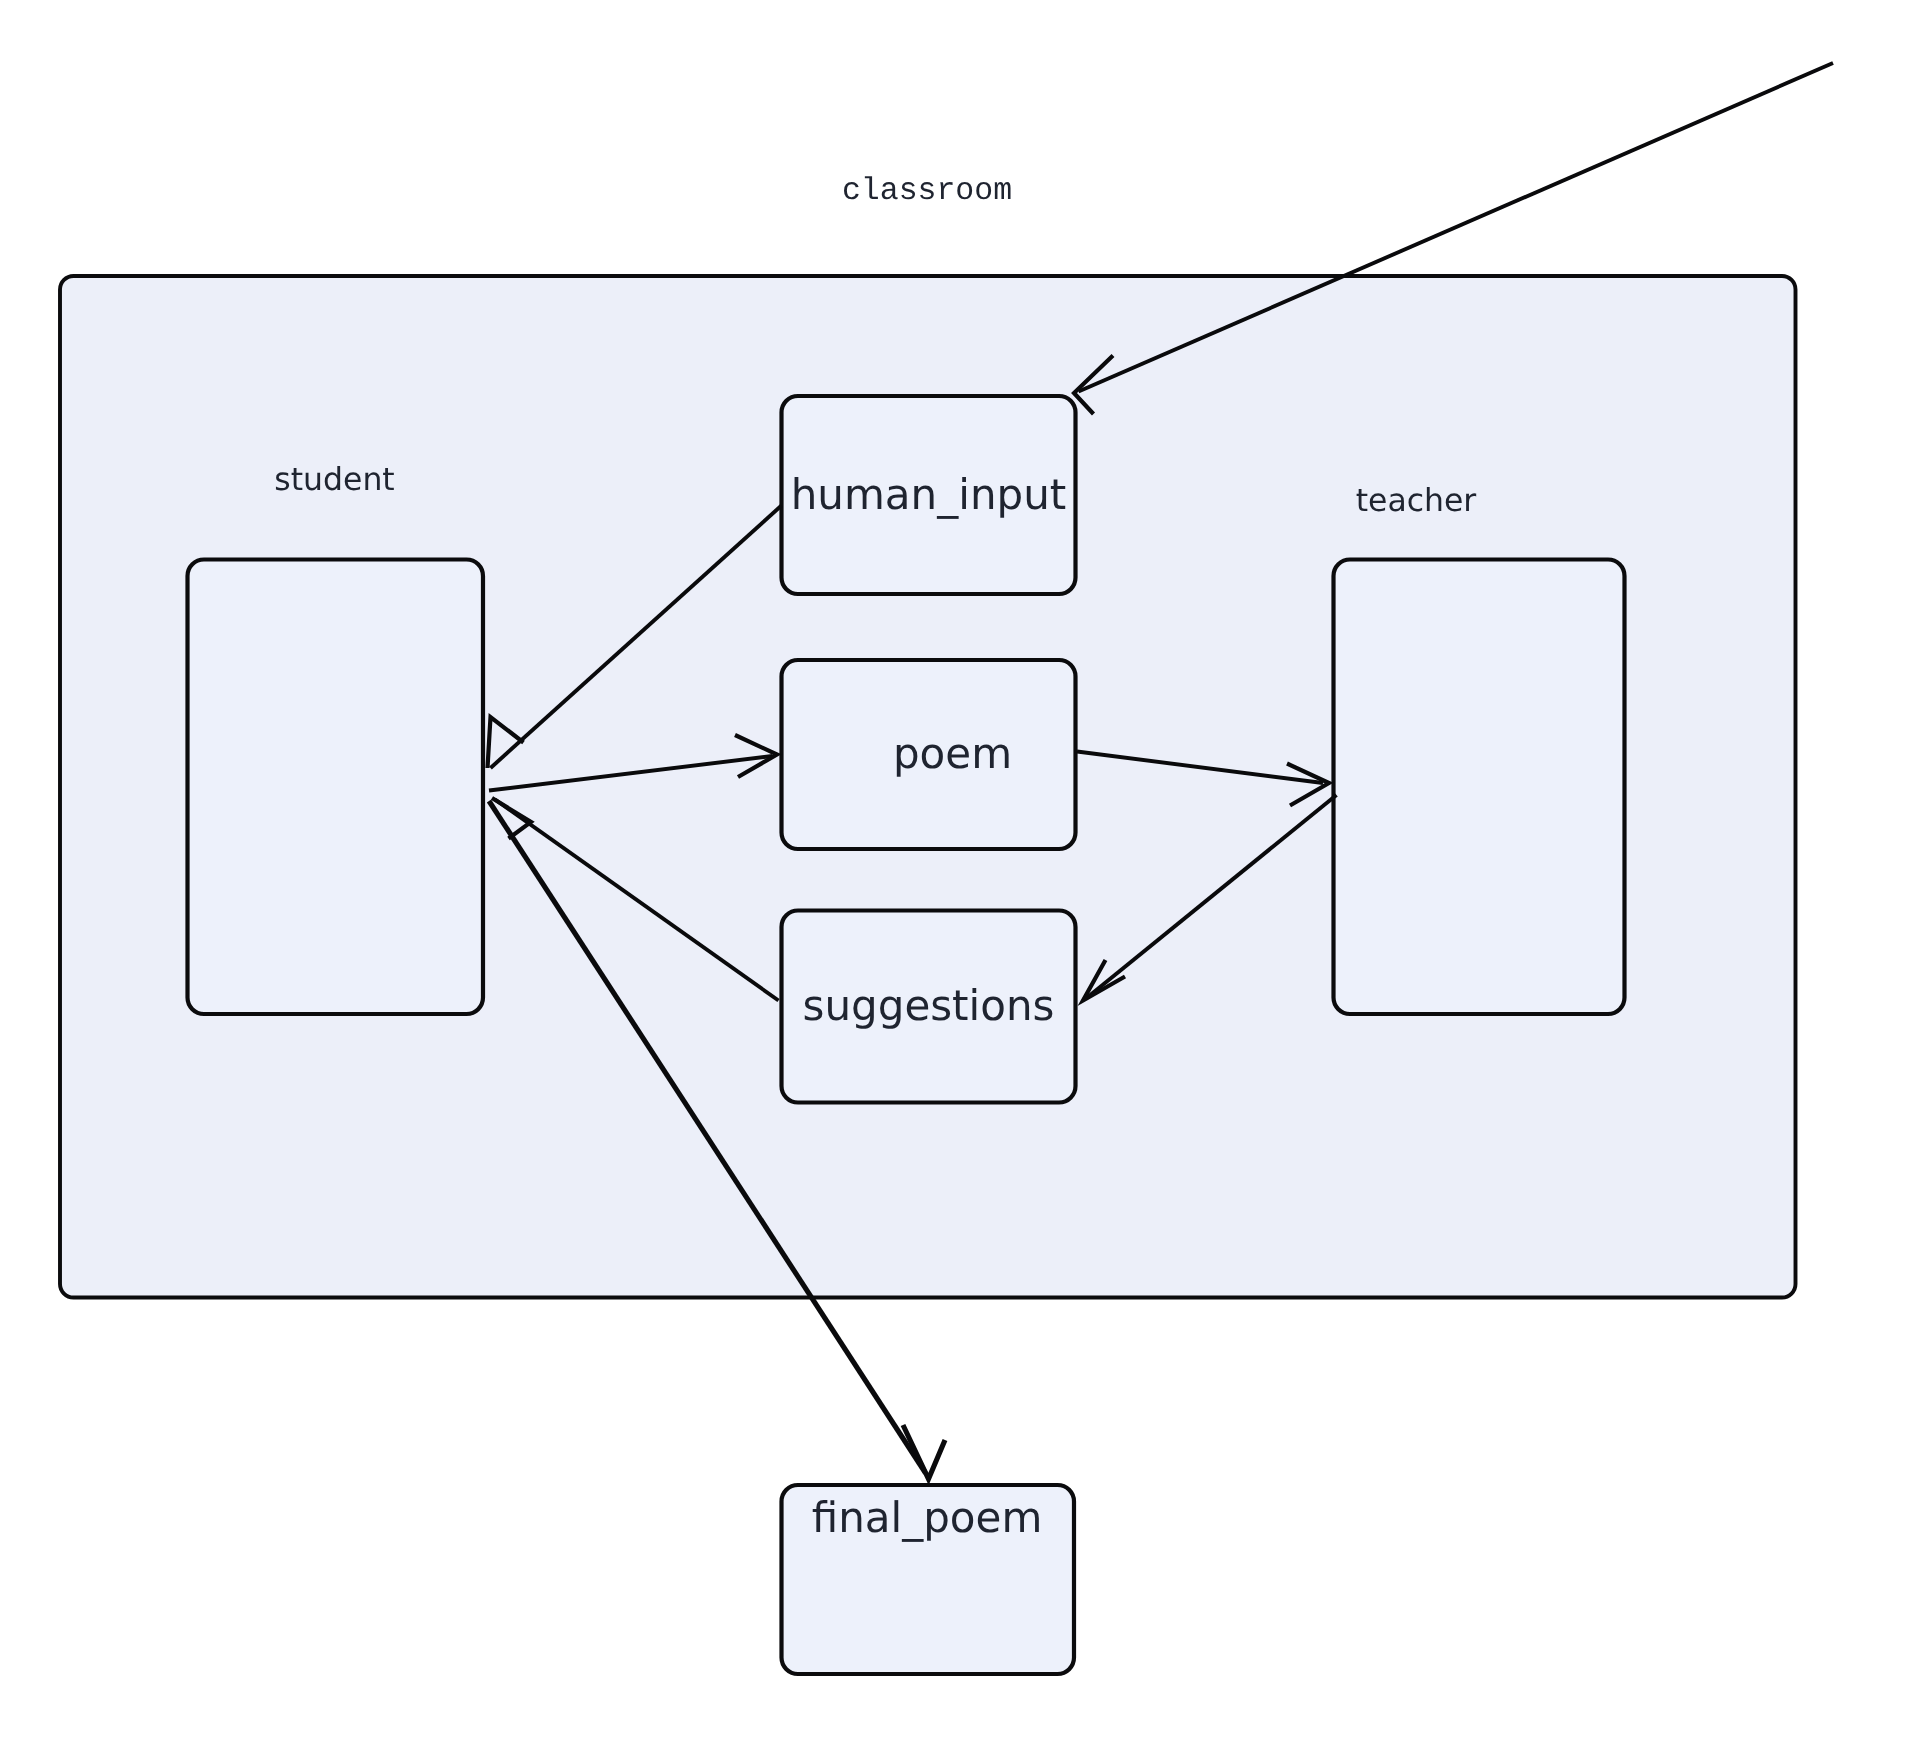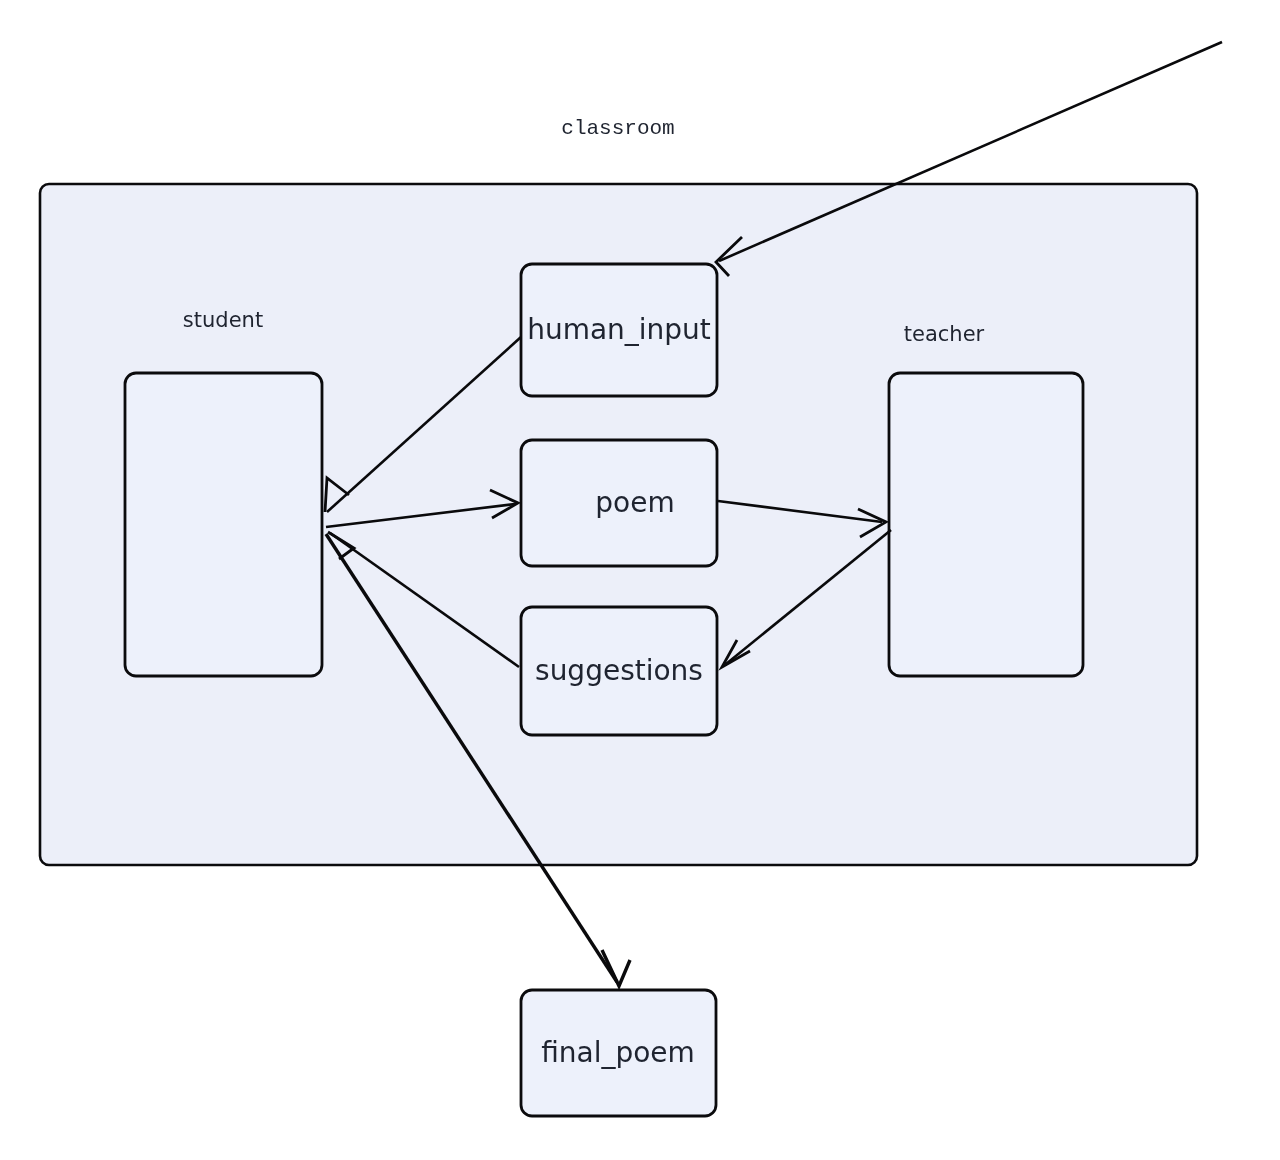--- a/index.html
+++ b/index.html
@@ -147,15 +147,15 @@
   <div class="label subcluster-title" style="left:223px; top:320px;">student</div>
 
   <div class="label subcluster-title" style="left:944px; top:334px;">teacher</div>
 
   <div class="label node-label" style="left:619px; top:330px;">human_input</div>
 
   <div class="label node-label" style="left:619px; top:503px;margin-left:16px;">poem</div>
 
   <div class="label node-label" style="left:619px; top:671px;text-align:center;">suggestions</div>
 
-  <div class="label node-label" style="left:618px; top:1053px;">final_poem</div>
+  <div class="label node-label" style="left:618px; top:1012px;">final_poem</div>
 
 </div>
 
 </body></html>

